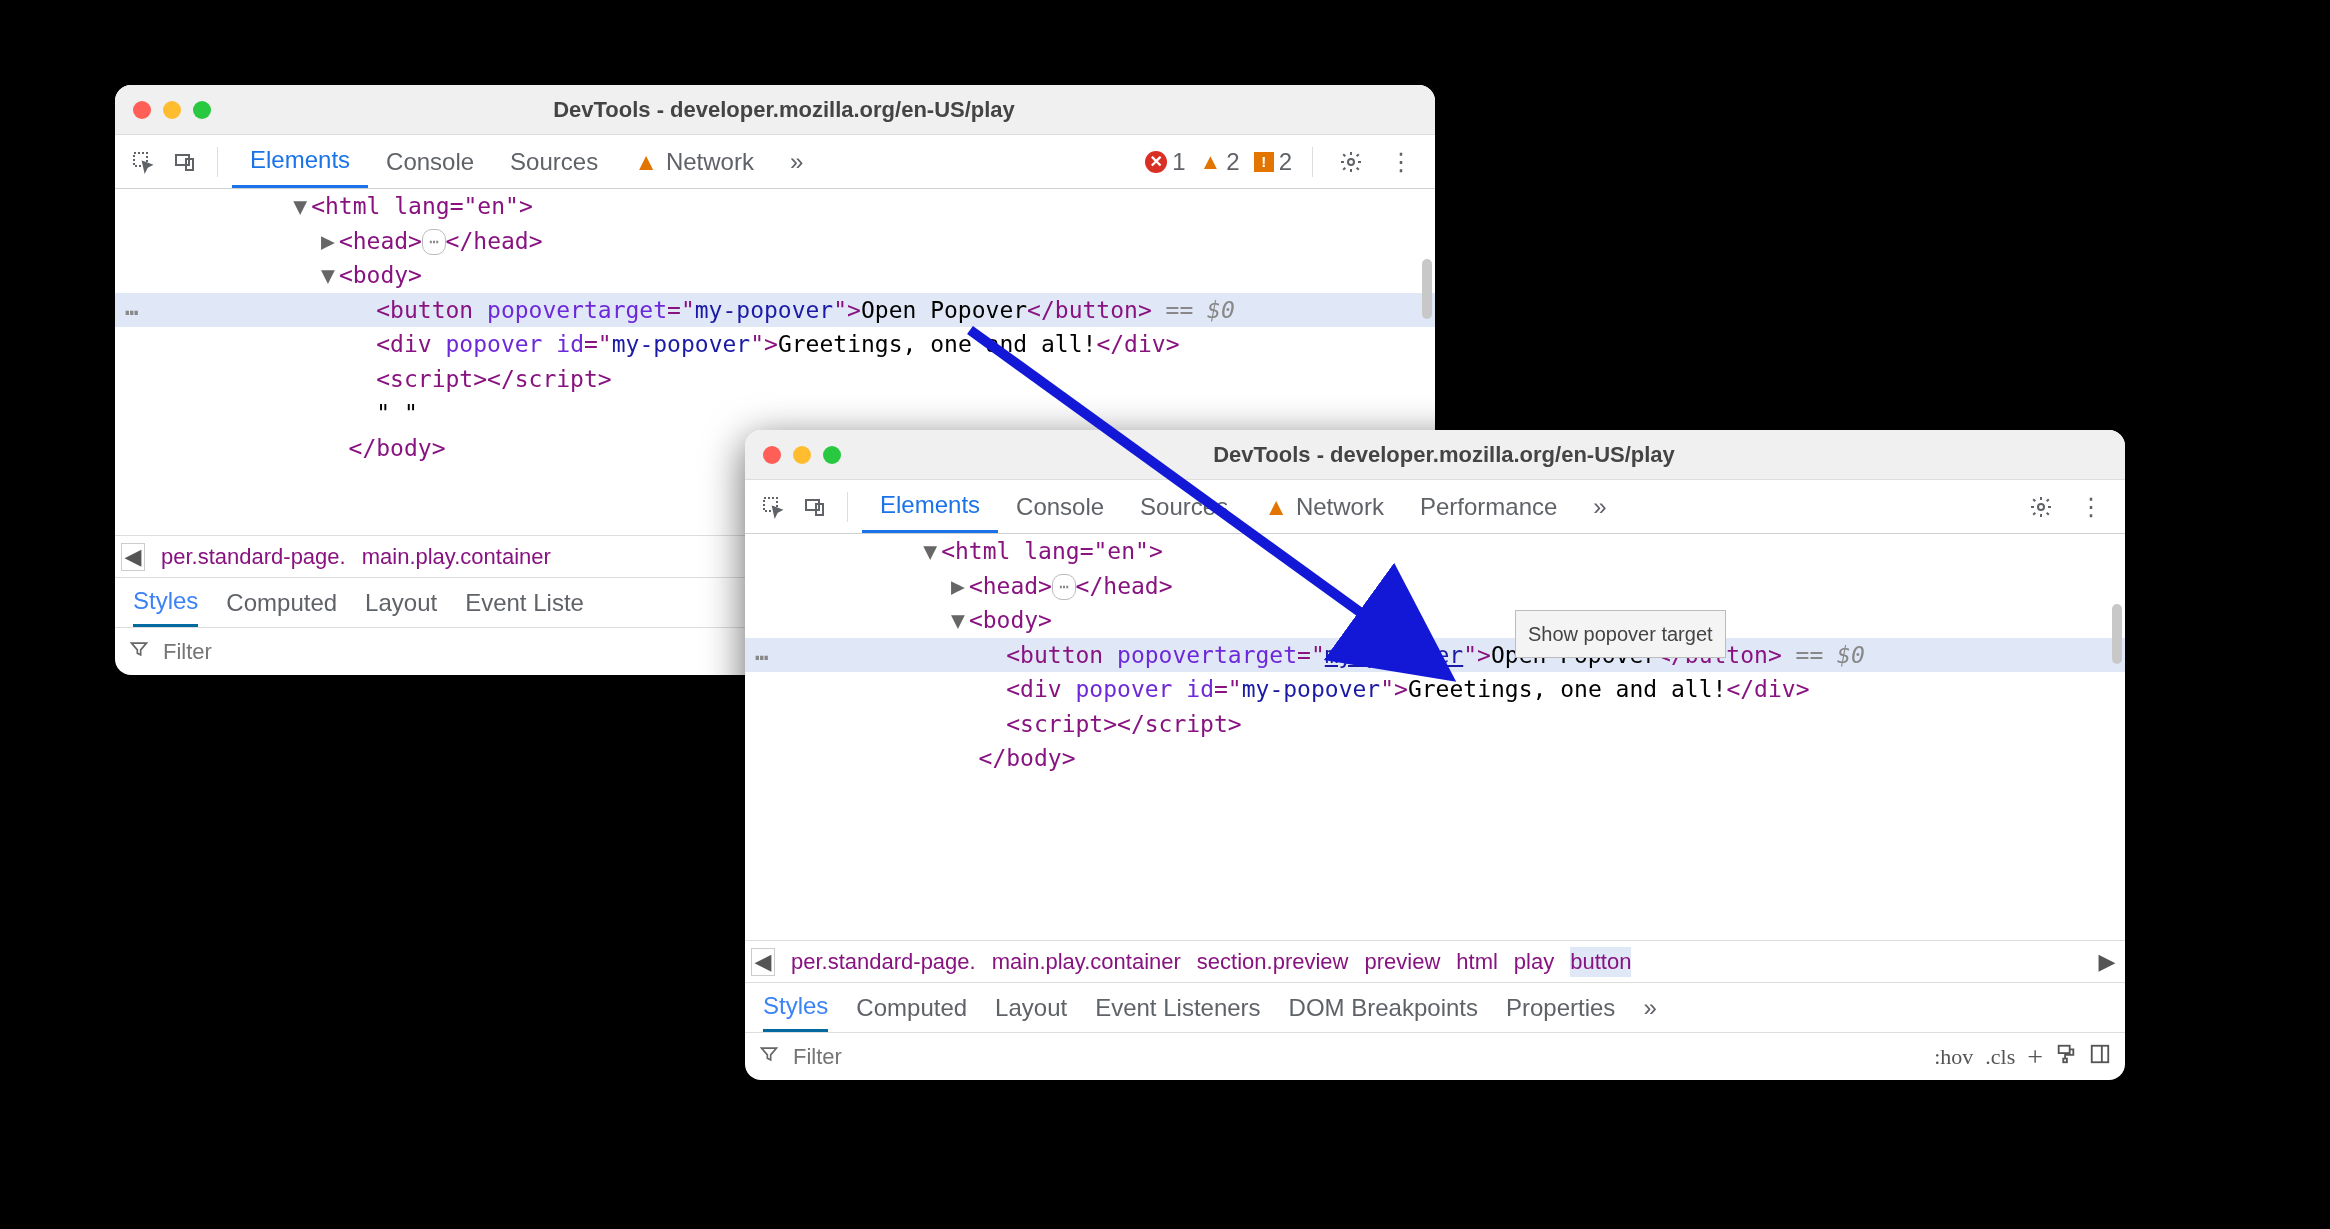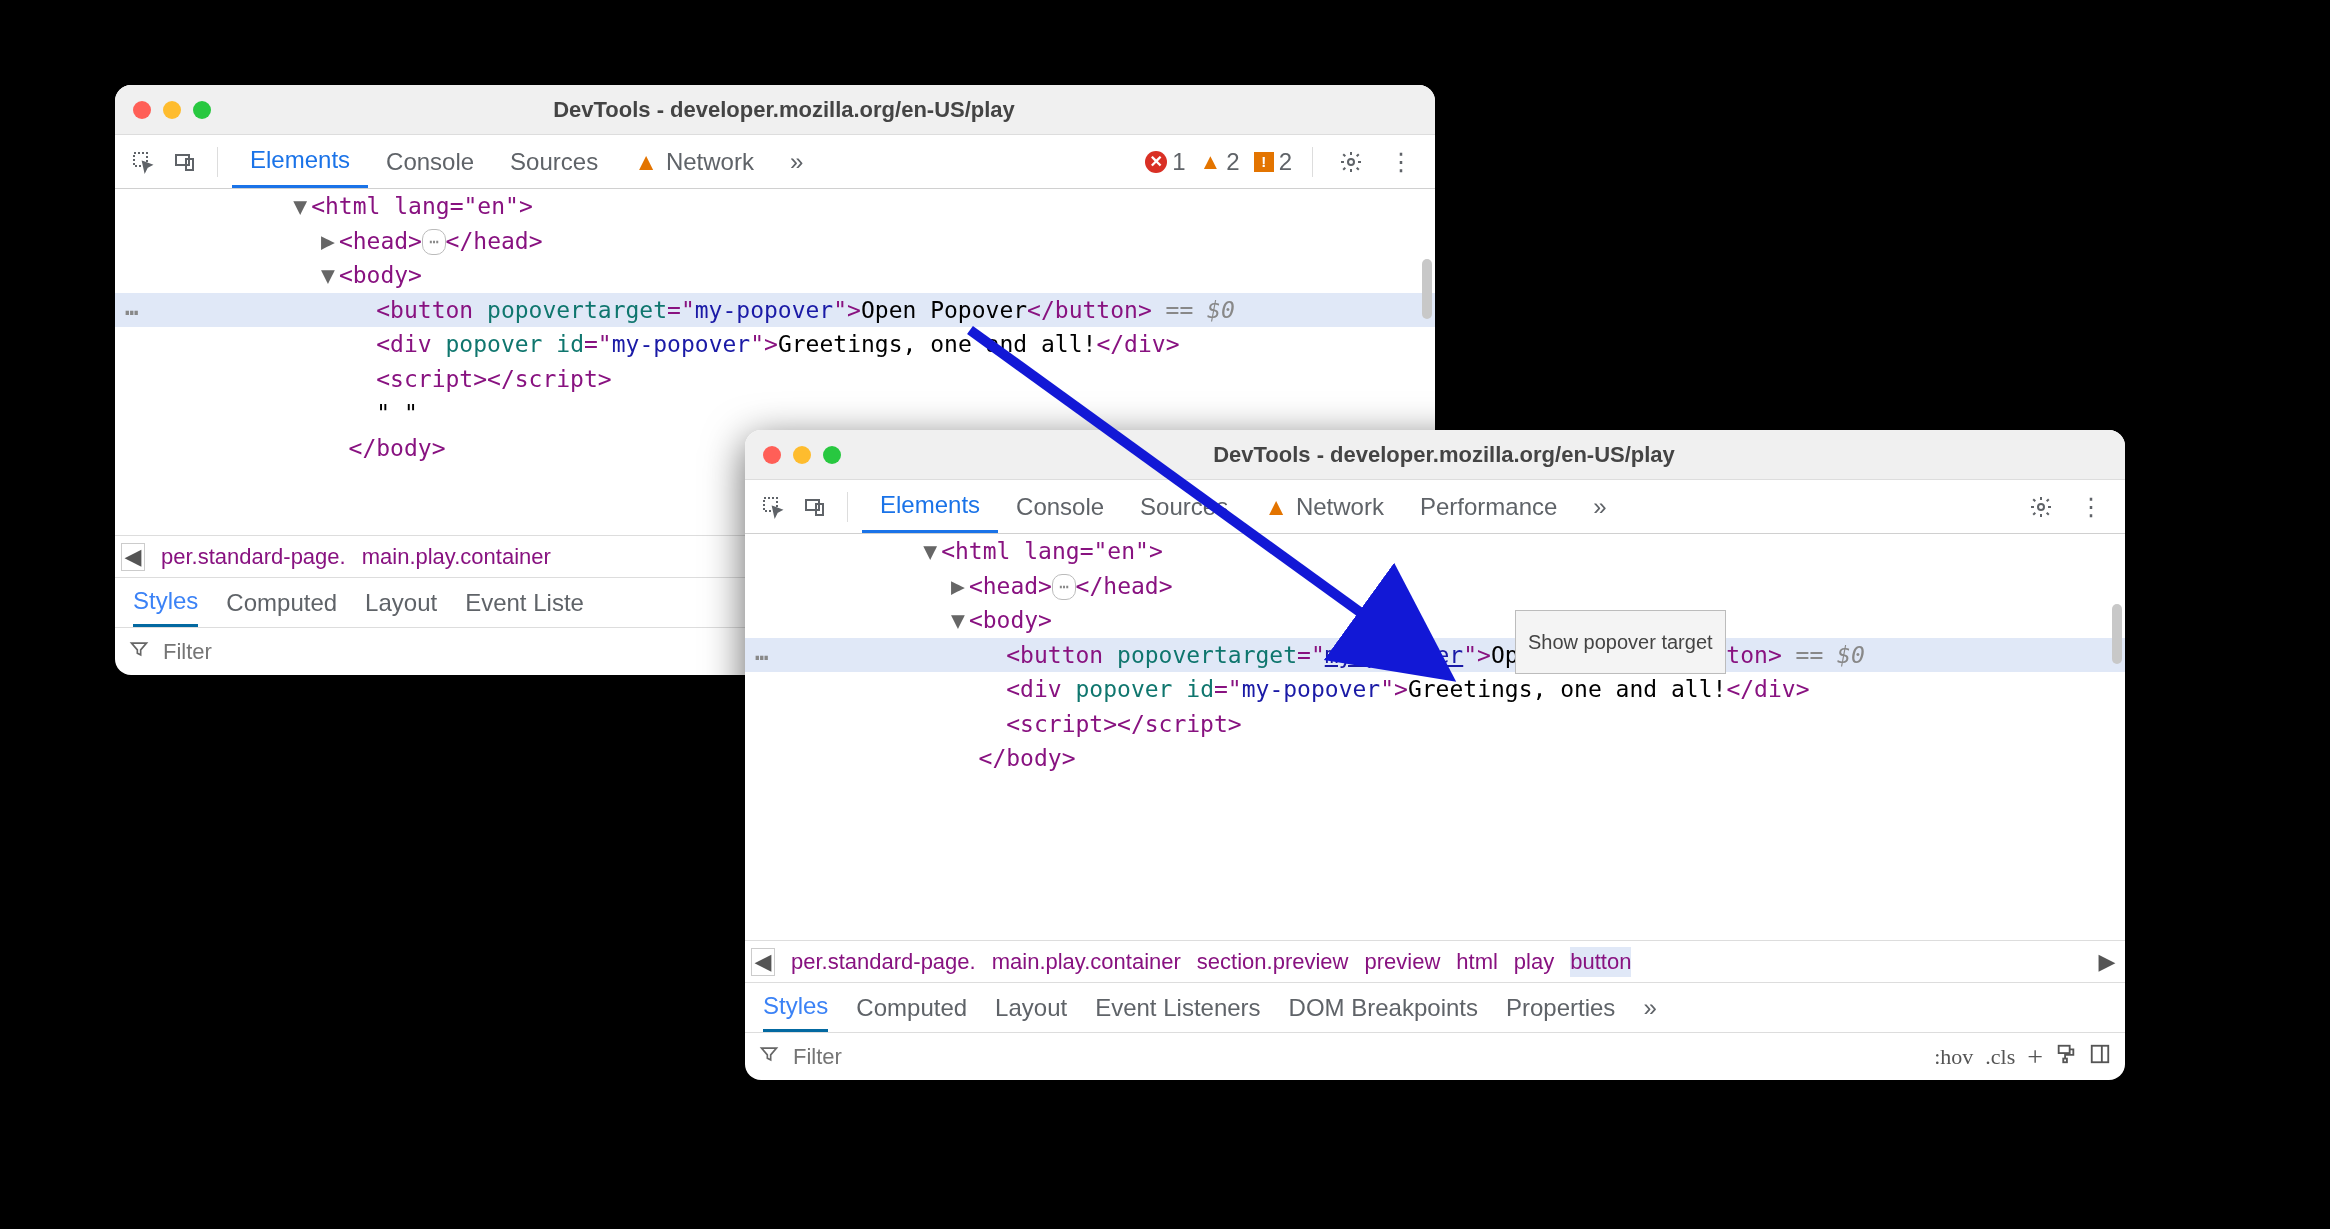--- a/index.html
+++ b/index.html
@@ -91,21 +91,21 @@
   .dom-line.selected { background: #e0e8f7; }
   .ellipsis-gutter {
     position: absolute;
     left: 10px;
     color: #888;
     font-weight: bold;
     letter-spacing: 2px;
   }
   .disclosure { color: #666; display:inline-block; width:18px; }
   .tag { color: #881280; }
-  .attr-name { color: #0f766e; }
+  .attr-name { color: #6d28d9; }
   .attr-value { color: #1a1aa6; }
   .ref { color: #888; font-style: italic; }
   .pill {
     display:inline-block;
     border:1px solid #bbb;
     border-radius:10px;
     padding:0 6px;
     font-size:16px;
     color:#888;
     vertical-align: middle;
@@ -152,21 +152,21 @@
     font-size:22px;
     color:#666;
     gap:12px;
     flex-shrink: 0;
   }
   .mini-btn { color:#555; font-family:Liberation Serif, serif; }
   .tooltip {
     position:absolute;
     background:#f4f4f4;
     border:1px solid #bcbcbc;
-    padding:16px 12px;
+    padding:8px 12px;
     font-size:20px;
     color:#444;
     font-family:"Helvetica Neue",Arial,sans-serif;
     z-index:50;
   }
   .arrow {
     position:absolute;
     z-index:40;
     pointer-events:none;
   }

